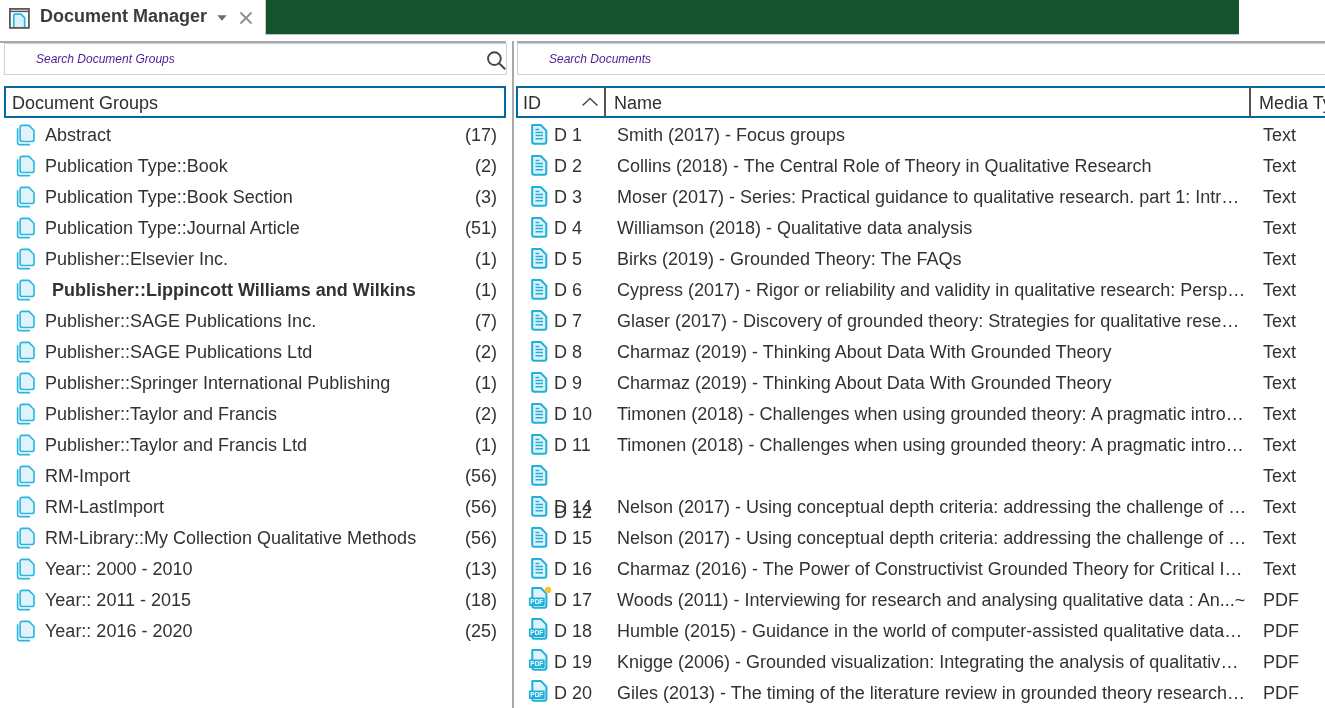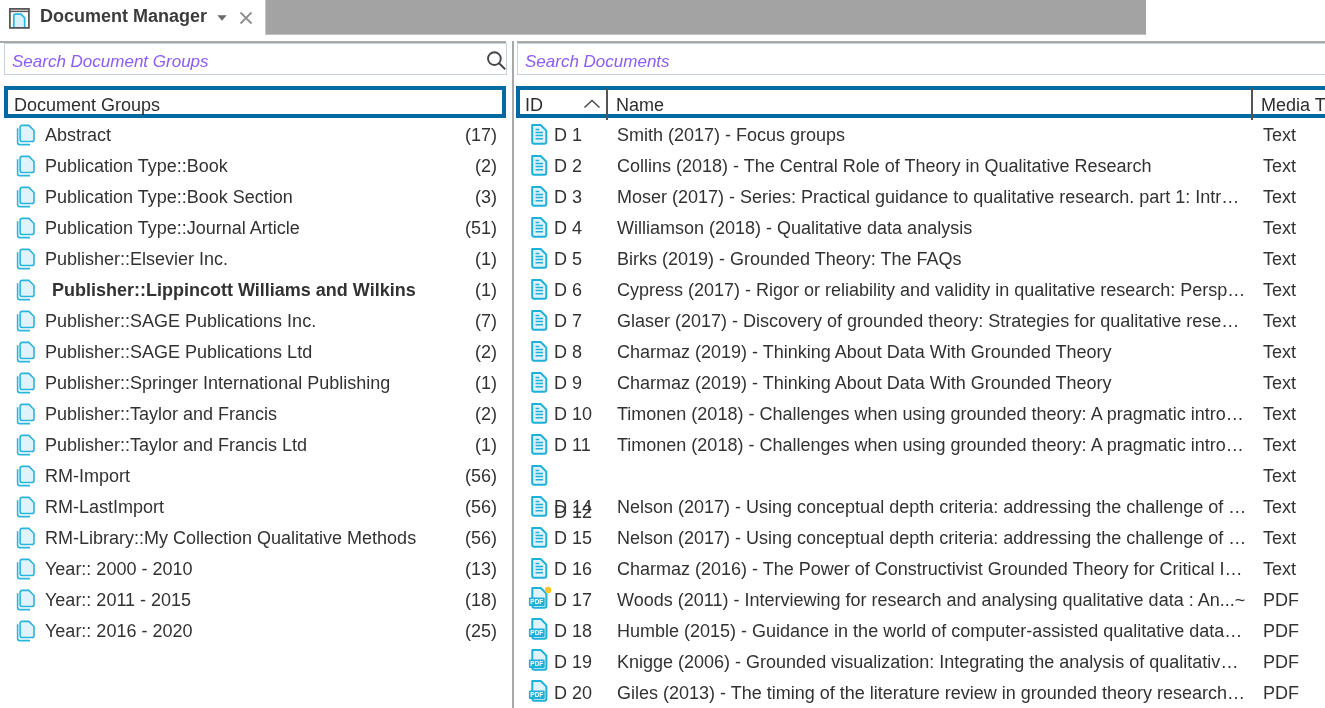--- a/index.html
+++ b/index.html
@@ -1,38 +1,38 @@
 <!DOCTYPE html>
 <html><head>
 <meta charset="utf-8">
 <style>
 * { margin:0; padding:0; box-sizing:border-box; }
 html,body { width:1325px; height:708px; background:#ffffff; overflow:hidden;
   font-family:"Liberation Sans", sans-serif; }
 #root { position:absolute; left:0; top:0; width:1325px; height:708px; }
 
 
-#tabstrip { position:absolute; left:0; top:0; width:1146px; height:35px;
-  background:#a3a3a3; border-bottom:1px solid #c3c3c3; }
+#tabstrip { position:absolute; left:0; top:0; width:1239px; height:35px;
+  background:#14532d; border-bottom:1px solid #c3c3c3; }
 #tab { position:absolute; left:0; top:0; width:266px; height:35px; background:#ffffff;
   border-right:1px solid #c9c9c9; }
 #tabicon { position:absolute; left:9px; top:8px; }
 #tabtitle { position:absolute; left:40px; top:6px; font-size:18px; font-weight:bold;
   color:#3b3b3b; letter-spacing:0px; }
 #tabcaret { position:absolute; left:217px; top:15px; }
 #tabclose { position:absolute; left:239px; top:11px; }
 
 
 .topline { position:absolute; top:41px; height:2px; background:#a9a9a9; }
 #sep { position:absolute; left:512px; top:41px; width:2px; height:667px; background:#a9a9a9; }
 
 .search { position:absolute; top:42.5px; height:32px; border:1px solid #c9d2dc; background:#fff; }
-.search .ph { position:absolute; top:8px; font-size:17px; font-style:italic; color:#8b5cf6; }
-
-.thead { position:absolute; top:85.5px; height:32px; border:4px solid #0369a1; background:#fff;
+.search .ph { position:absolute; top:8px; font-size:12px; font-style:italic; color:#4c1d95;margin-left:24px; }
+
+.thead { position:absolute; top:85.5px; height:32px; border:2px solid #0369a1; background:#fff;
   font-size:18px; color:#2e2e2e; line-height:31px; }
 
 .rows { position:absolute; top:118px; }
 .row { position:relative; height:31px; font-size:18px; color:#323232; white-space:nowrap; line-height:31px; }
 .row .txt { position:absolute; top:2px; }
 .row .cnt { position:absolute; top:2px; text-align:right; }
 .ic { position:absolute; }
 </style>
 </head>
 <body>

